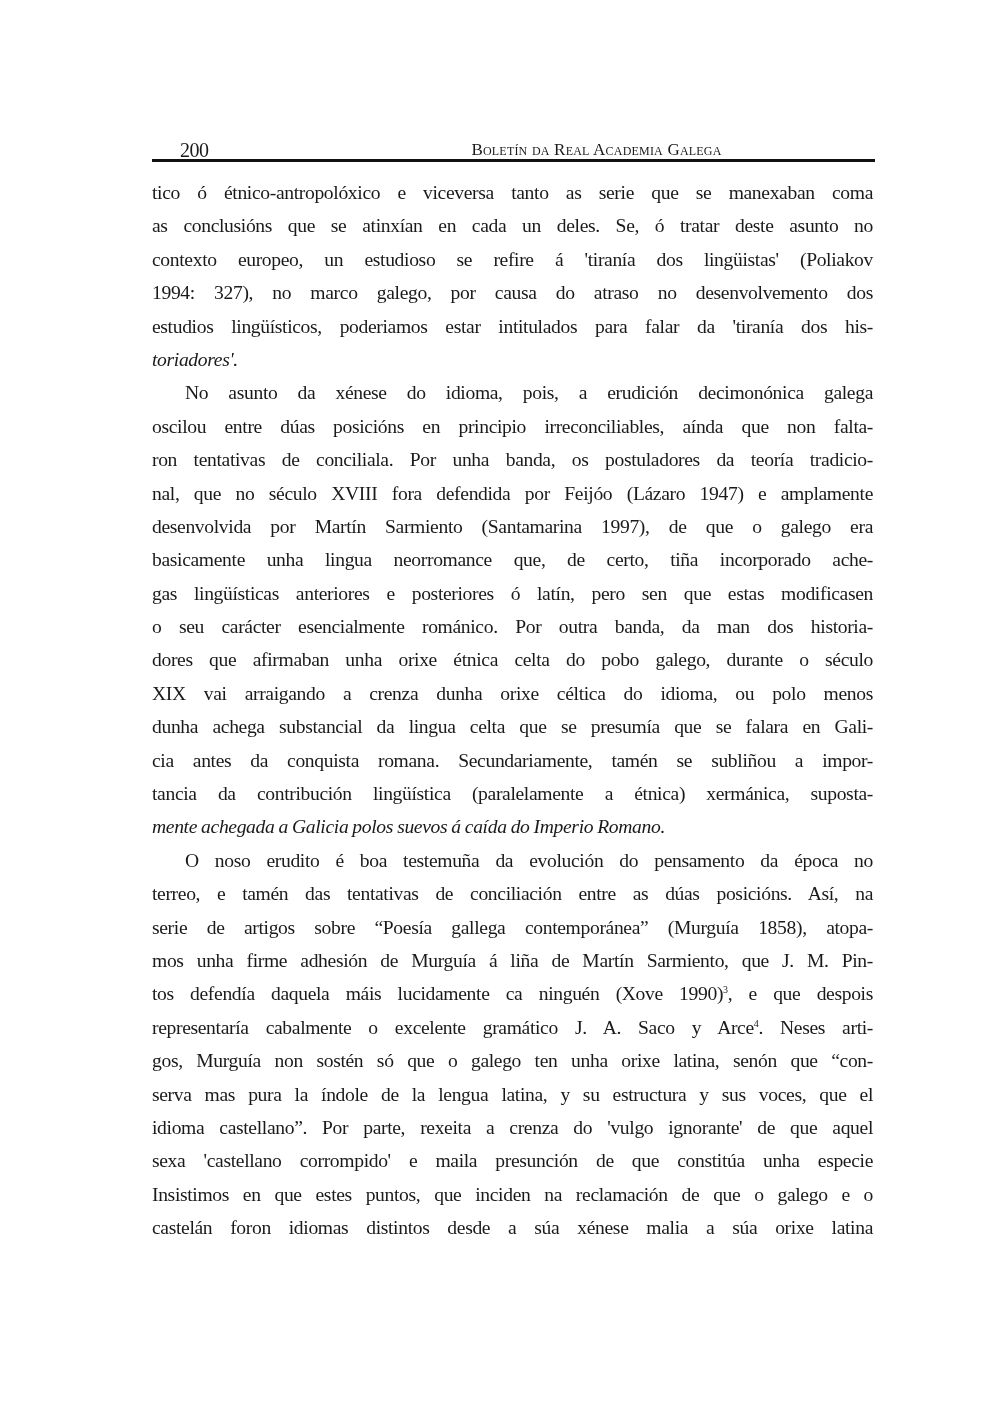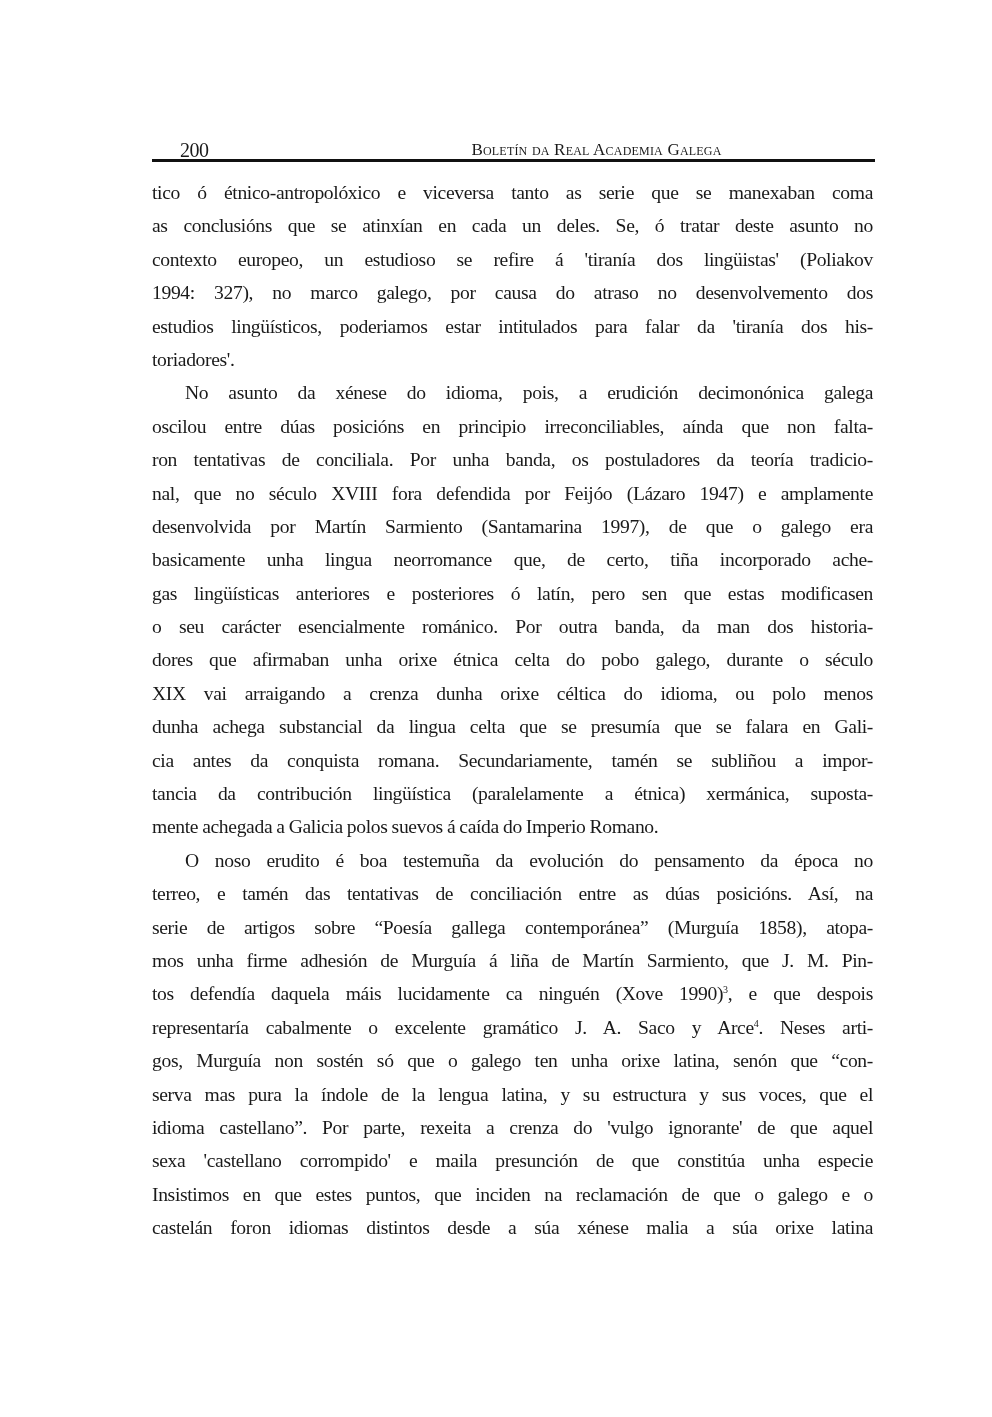--- a/index.html
+++ b/index.html
@@ -62,20 +62,21 @@
       line-height: 33.4px;
       font-size: 19.6px;
       text-align: justify;
       text-align-last: justify;
       white-space: nowrap;
       letter-spacing: -0.35px;
       word-spacing: -0.5px;
     }
     .line.last {
       text-align-last: left;
+      font-style: italic;
     }
     .line.indent {
       text-indent: 33px;
     }
     sup {
       font-size: 10px;
       line-height: 0;
       vertical-align: 7px;
     }
   </style>

